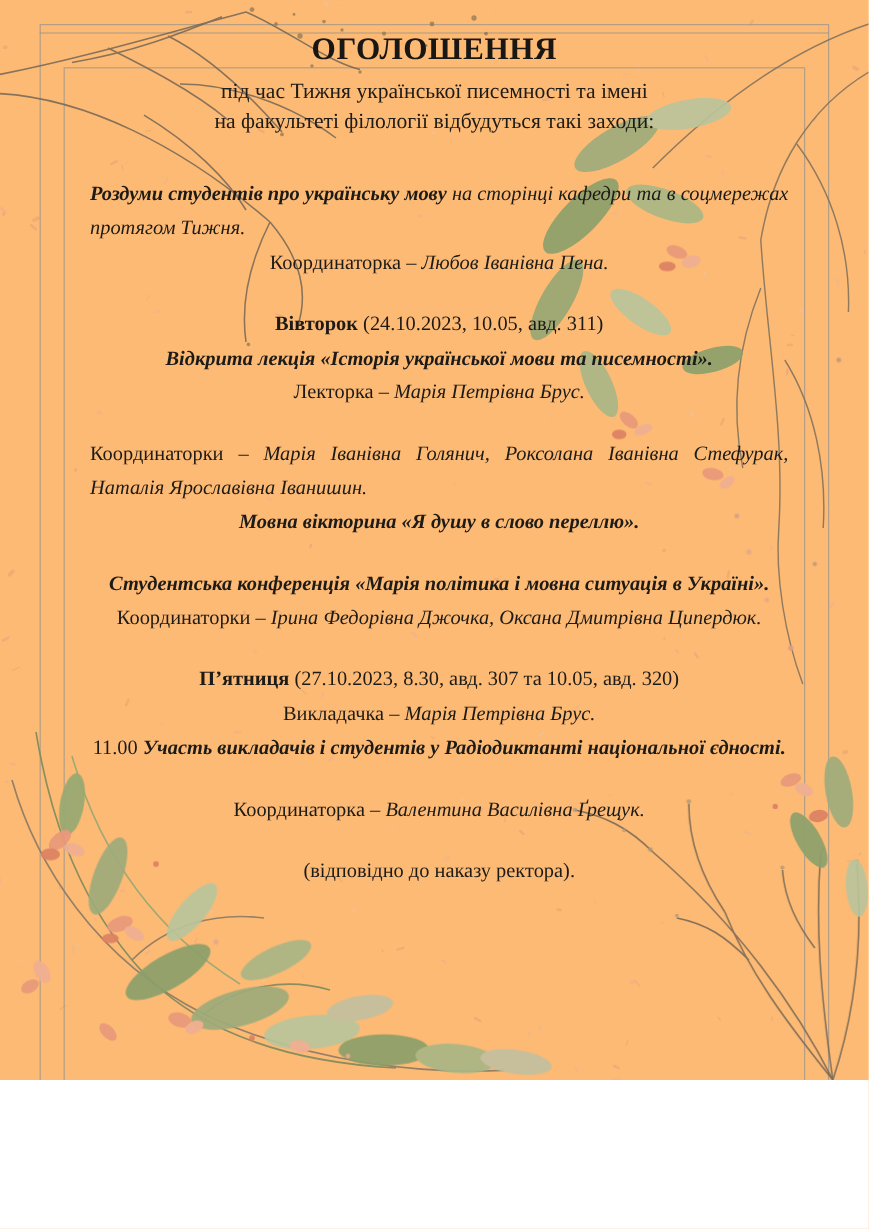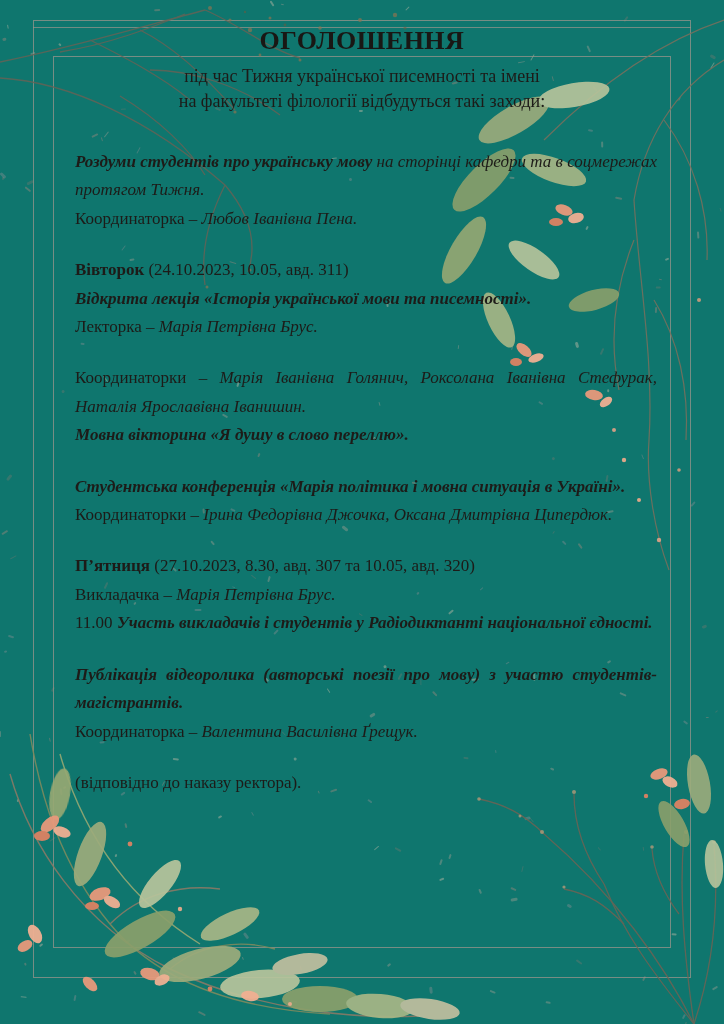--- a/index.html
+++ b/index.html
@@ -1,17 +1,17 @@
 <!DOCTYPE html>
 <html lang="uk"><head>
 <meta charset="utf-8">
 <style>
   html,body{margin:0;padding:0;}
   body{font-family:"Liberation Serif","DejaVu Serif",serif;}
-  .page{position:relative;width:724px;height:1024px;background:#0f766e;overflow:hidden;}
+  .page{position:relative;width:724px;height:900px;background:#fdba74;overflow:hidden;}
   .speckles{position:absolute;inset:0;z-index:1;pointer-events:none;}
   
   .frame-outer{position:absolute;left:33px;top:20px;width:658px;height:958px;
     border:1.5px solid #9b968c;box-sizing:border-box;z-index:2;opacity:.75;}
   .frame-extra-top{position:absolute;left:33px;top:27px;width:658px;height:0;
     border-top:1.5px solid #9b968c;z-index:2;opacity:.7;}
   .frame-inner{position:absolute;left:53px;top:56px;width:618px;height:892px;
     border:1.5px solid #9b968c;box-sizing:border-box;z-index:2;opacity:.75;}
   .dec{position:absolute;z-index:3;pointer-events:none;}
   .dec.tl{left:0;top:0;width:430px;height:320px;}
@@ -20,21 +20,21 @@
   .dec.br{right:0;bottom:0;width:300px;height:280px;}
   
   .title{position:absolute;left:0;top:26px;width:100%;text-align:center;z-index:4;
     font-size:26px;font-weight:bold;color:#191714;letter-spacing:.5px;}
   .intro{position:absolute;left:62px;top:64px;width:600px;text-align:center;z-index:4;
     font-size:18px;color:#1d1b18;line-height:24.5px;}
   
   .content{position:absolute;left:75px;top:148px;width:582px;z-index:4;
     font-size:17px;color:#1d1b18;line-height:28.4px;}
   .block{margin:0 0 23px 0;}
-  .para{margin:0;text-align:left;}
+  .para{margin:0;text-align:center;}
   .para.justify{text-align:justify;}
   .s-r{font-weight:normal;font-style:normal;}
   .s-b{font-weight:bold;}
   .s-i{font-style:italic;}
   .s-bi{font-weight:bold;font-style:italic;}
 </style>
 </head>
 <body>
 
 <div class="page">
@@ -390,21 +390,20 @@
       <div class="block">
         <p class="para"><span class="s-bi">Студентська конференція «Марія політика і мовна ситуація в Україні».</span></p>
         <p class="para"><span class="s-r">Координаторки – </span><span class="s-i">Ірина Федорівна Джочка, Оксана Дмитрівна Ципердюк.</span></p>
       </div>
       <div class="block">
         <p class="para"><span class="s-b">П’ятниця</span><span class="s-r"> (27.10.2023, 8.30, авд. 307 та 10.05, авд. 320)</span></p>
         <p class="para"><span class="s-r">Викладачка – </span><span class="s-i">Марія Петрівна Брус.</span></p>
         <p class="para"><span class="s-r">11.00 </span><span class="s-bi">Участь викладачів і студентів у Радіодиктанті національної єдності.</span></p>
       </div>
       <div class="block">
-        <p class="para justify"><span class="s-bi">Публікація відеоролика (авторські поезії про мову) з участю студентів-магістрантів.</span></p>
         <p class="para"><span class="s-r">Координаторка – </span><span class="s-i">Валентина Василівна Ґрещук.</span></p>
       </div>
       <div class="block">
         <p class="para"><span class="s-r">(відповідно до наказу ректора).</span></p>
       </div>
     </div>
 
 </div>
 
 </body></html>

